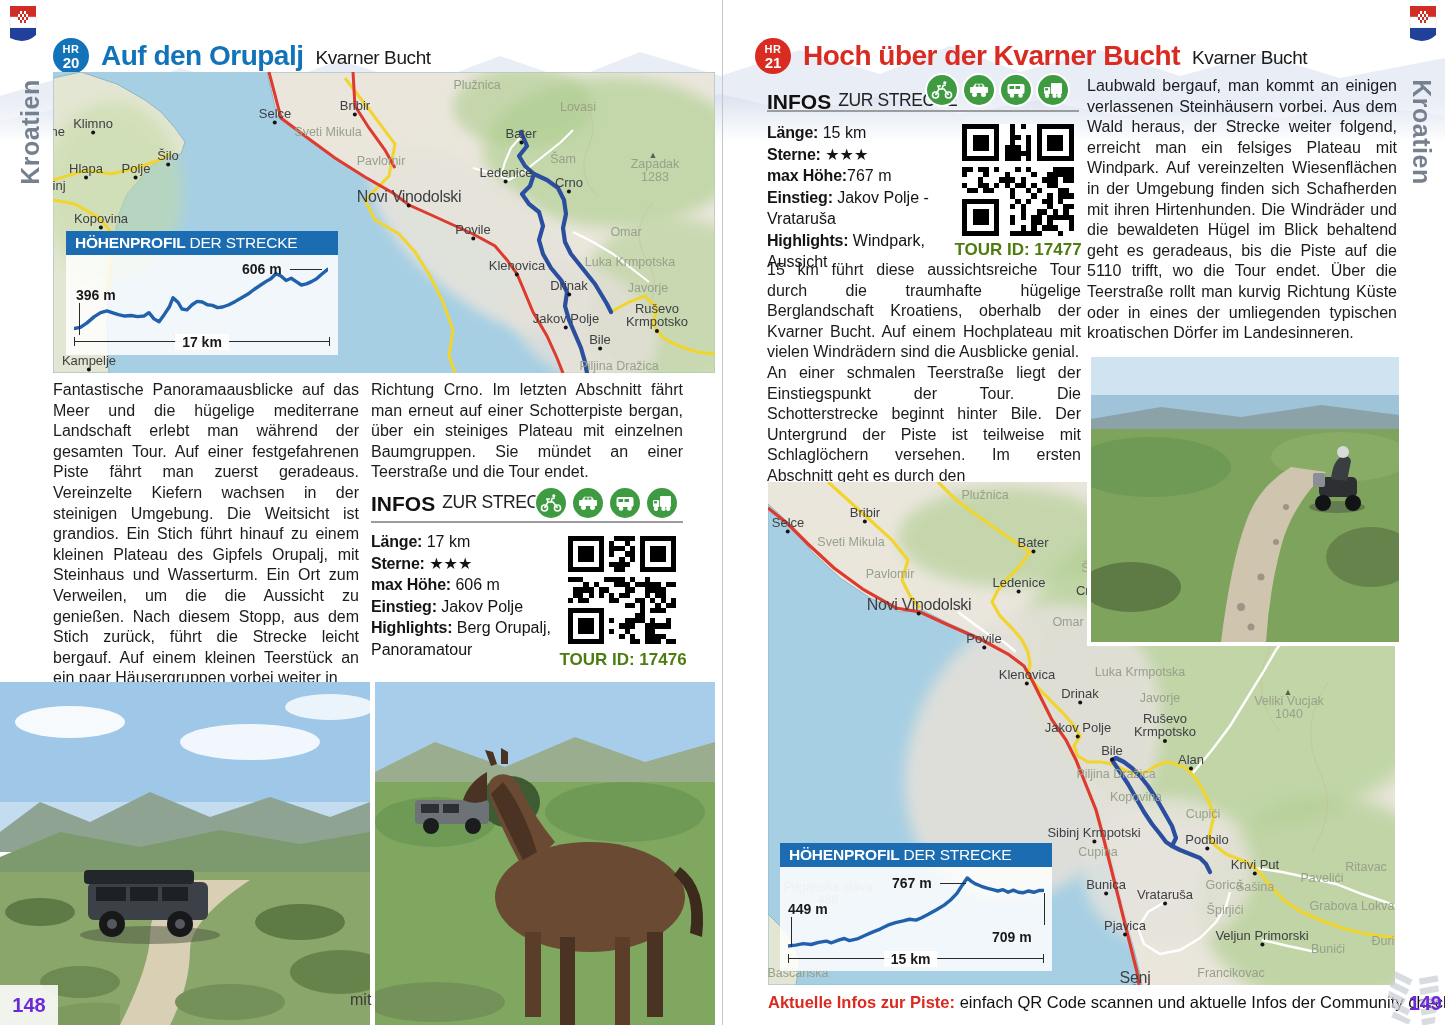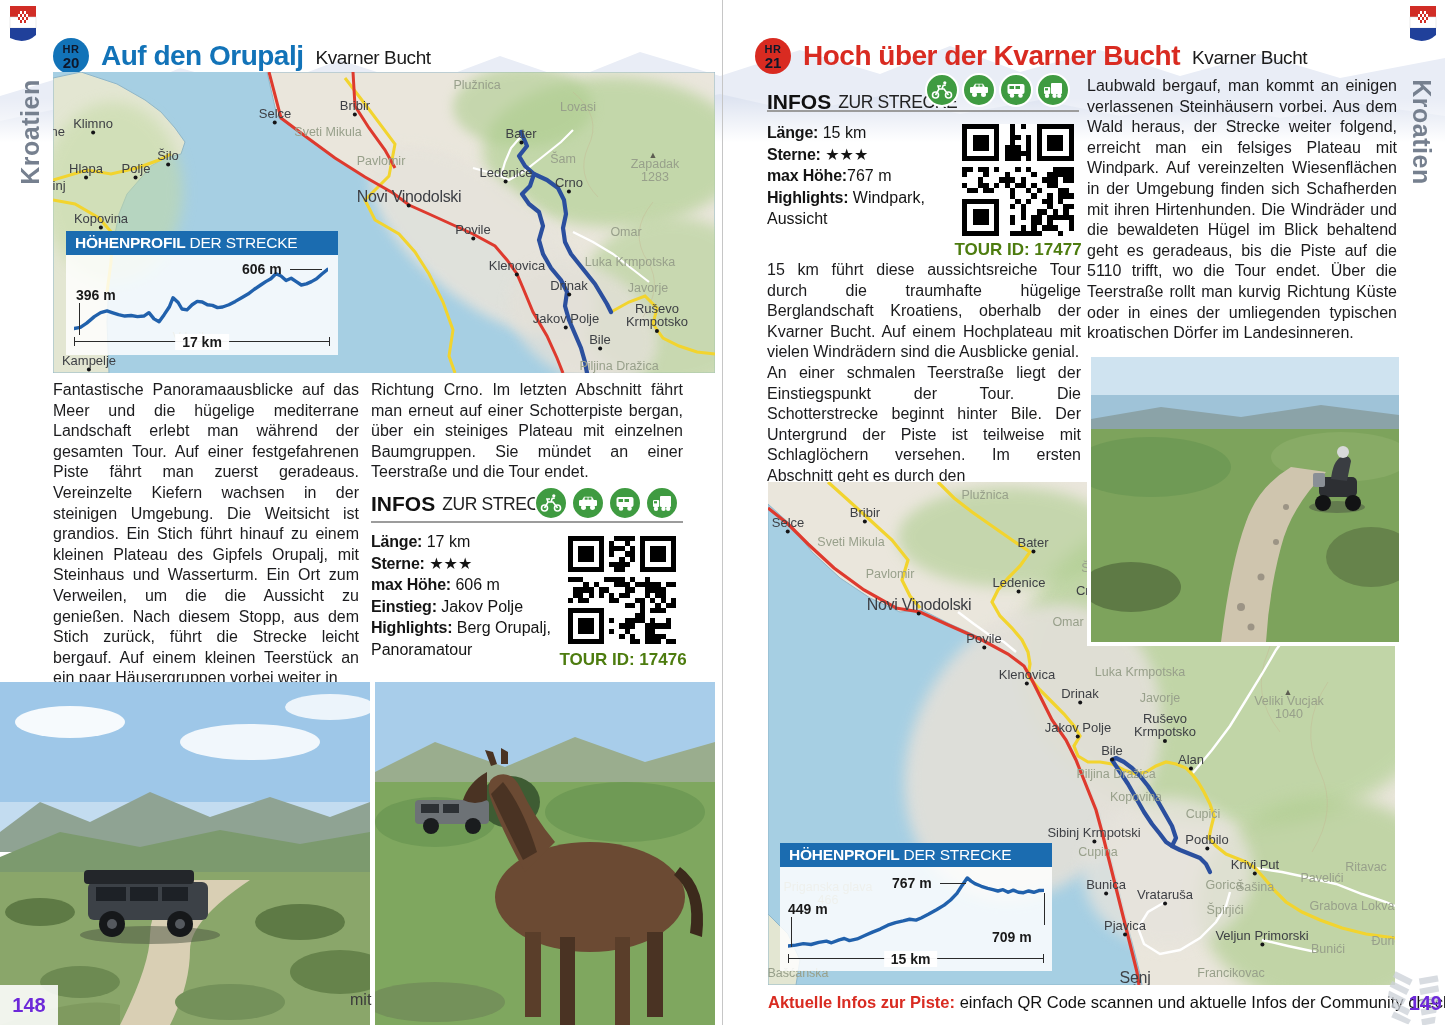--- a/index.html
+++ b/index.html
@@ -1,20 +1,20 @@
 <!DOCTYPE html>
 <html><head>
 <meta charset="utf-8">
 <style>
   html,body{margin:0;padding:0;background:#fff;font-family:"Liberation Sans",sans-serif;}
   #spread{position:relative;width:1445px;height:1025px;background:#fff;overflow:hidden;}
   .abs{position:absolute;}
   
   .hdr{position:absolute;display:flex;align-items:center;gap:12px;height:40px;}
-  .badge{width:36px;height:36px;border-radius:50%;color:#0f172a;text-align:center;font-weight:bold;flex:0 0 36px;}
+  .badge{width:36px;height:36px;border-radius:50%;color:#ffffff;text-align:center;font-weight:bold;flex:0 0 36px;}
   .badge .b1{display:block;font-size:11px;line-height:11px;padding-top:6px;letter-spacing:.5px;}
   .badge .b2{display:block;font-size:15px;line-height:15px;}
   .ttl{font-size:28px;font-weight:bold;letter-spacing:-.5px;white-space:nowrap;}
   .sub{font-size:19px;color:#1a1a1a;letter-spacing:-.4px;position:relative;top:2px;white-space:nowrap;}
   .blue{color:#1273b8;}.redc{color:#d92b21;}
   .bg-blue{background:#1273b8;}.bg-red{background:#d92b21;}
   
   .vregion{position:absolute;width:116px;height:28px;text-align:center;font-size:25px;font-weight:bold;color:#76808f;letter-spacing:.5px;}
   
   .btxt{position:absolute;font-size:16px;line-height:20.6px;text-align:justify;color:#1b1b1d;white-space:pre-line;}
@@ -32,21 +32,21 @@
   .prof .phead span{font-weight:normal;}
   .prof .pbody{position:relative;background:rgba(255,255,255,.84);}
   .plabel{position:absolute;font-size:14px;font-weight:bold;color:#1a1a1a;white-space:nowrap;}
   .ptickv{position:absolute;border-left:1.5px solid #2a2a2a;width:0;}
   .pdash{position:absolute;border-top:1.5px solid #2a2a2a;height:0;}
   .paxis{position:absolute;border-top:1.5px solid #2a2a2a;height:0;}
   .paxis::before,.paxis::after{content:'';position:absolute;top:-5px;width:0;height:9px;border-left:1.5px solid #2a2a2a;}
   .paxis::before{left:0;}.paxis::after{right:0;}
   .paxislabel{position:absolute;font-size:14px;font-weight:bold;color:#1a1a1a;background:rgba(255,255,255,.95);padding:0 7px;transform:translateX(-50%);}
   
-  .ihead{position:absolute;display:flex;align-items:center;gap:7px;}
+  .ihead{position:absolute;display:flex;align-items:flex-start;gap:7px;}
   .ihead .i1{font-size:21px;font-weight:bold;color:#111;}
   .ihead .i2{font-size:17.5px;color:#222;letter-spacing:-.4px;}
   .irule{position:absolute;border-top:2px solid #9c9c9c;height:0;}
   .irows{position:absolute;}
   .irow{font-size:16px;line-height:21.5px;color:#141414;}
   .irow b{letter-spacing:-.2px;}
   .vicons{position:absolute;display:flex;gap:3px;z-index:4;}
   .vic{width:34px;height:34px;border-radius:50%;background:#3f9b41;border:2px solid #fff;box-sizing:border-box;display:flex;align-items:center;justify-content:center;}
   .qr{position:absolute;background:#fff;}
   .tourid{position:absolute;font-size:17px;font-weight:bold;color:#4d7c0f;text-align:center;white-space:nowrap;}
@@ -518,20 +518,21 @@
           <circle cx="13.5" cy="17.8" r="2.2" fill="#fff"></circle>
           <circle cx="18.2" cy="17.8" r="2.2" fill="#fff"></circle>
         </svg>
       </div>
   </div>
   <div class="irule" style="left:767px;top:110px;width:312px;"></div>
   <div class="irows" style="left:767px;top:122px;width:215px;">
     <div class="irow"><b>Länge:</b> <span>15 km</span></div>
     <div class="irow"><b>Sterne:</b> <span>★★★</span></div>
     <div class="irow"><b>max Höhe:</b><span>767 m</span></div>
+    <div class="irow"><b>Einstieg:</b> <span>Jakov Polje - Vrataruša</span></div>
     <div class="irow"><b>Highlights:</b> <span>Windpark, Aussicht</span></div>
   </div>
   <div class="qr" style="left:962px;top:124px;width:112px;height:112px;"><svg viewBox="0 0 21 21" width="100%" height="100%" shape-rendering="crispEdges">
         <rect x="9" y="0" width="1" height="1" fill="#000"></rect>
         <rect x="11" y="0" width="1" height="1" fill="#000"></rect>
         <rect x="9" y="1" width="1" height="1" fill="#000"></rect>
         <rect x="9" y="2" width="1" height="1" fill="#000"></rect>
         <rect x="10" y="2" width="1" height="1" fill="#000"></rect>
         <rect x="12" y="2" width="1" height="1" fill="#000"></rect>
         <rect x="9" y="3" width="1" height="1" fill="#000"></rect>

